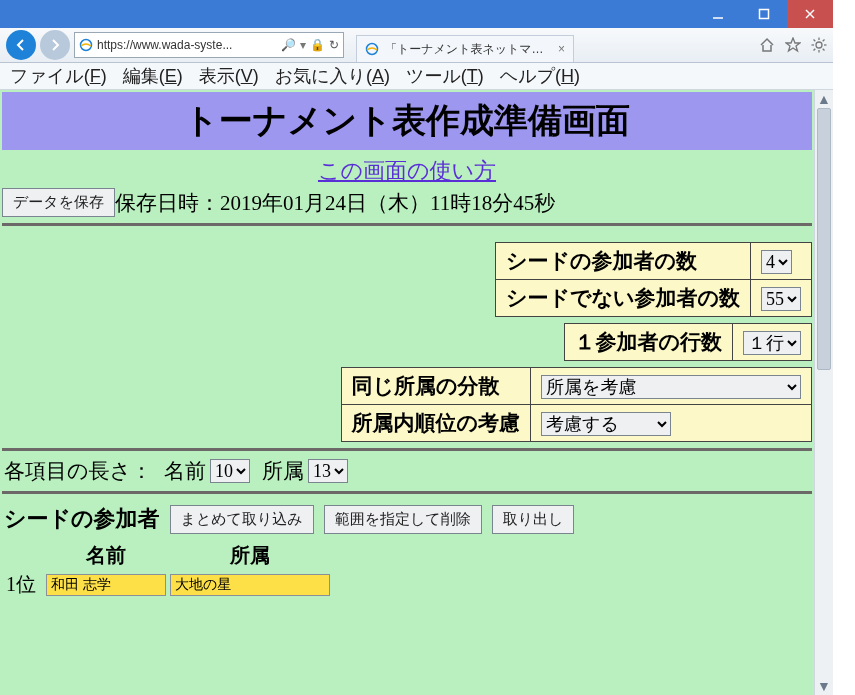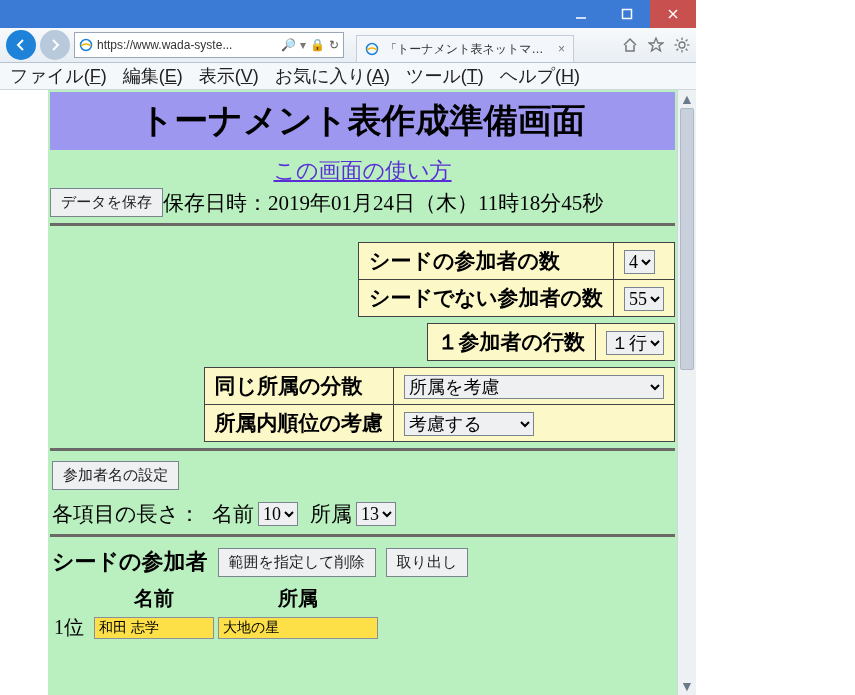--- a/index.html
+++ b/index.html
@@ -1,16 +1,16 @@
 <!DOCTYPE html>
 <html><head>
 <meta charset="utf-8">
 <style>
   html, body { margin:0; padding:0; font-family:"Meiryo","Yu Gothic",sans-serif; font-size:14px; }
-  .window { width:696px; height:695px; background:#fff; display:flex; flex-direction:column; box-sizing:border-box; }
+  .window { width:833px; height:695px; background:#fff; display:flex; flex-direction:column; box-sizing:border-box; }
 
   
   .titlebar { height:28px; background:#3b7bd6; display:flex; justify-content:flex-end; align-items:stretch; }
   .titlebar .btn { width:46px; display:flex; align-items:center; justify-content:center; color:#fff; }
   .titlebar .btn svg { width:12px; height:12px; }
   .titlebar .close { background:#c8504f; }
 
   
   .navbar { height:34px; background:linear-gradient(#f7f9fb,#e8eef4); border-bottom:1px solid #b8c4d2; display:flex; align-items:center; padding:0 6px; gap:4px; }
   .navcircle { width:30px; height:30px; border-radius:50%; background:#1e82d8; display:flex; align-items:center; justify-content:center; color:#fff; }
@@ -23,21 +23,21 @@
   .tab .ieico { width:14px; height:14px; color:#1e82d8; flex-shrink:0; }
   .tab .x { color:#777; font-size:12px; }
   .rightctrls { display:flex; align-items:center; gap:10px; color:#777; }
   .rightctrls svg { width:16px; height:16px; }
 
   
   .menubar { height:26px; background:#f5f8fb; border-bottom:1px solid #d0d8df; display:flex; align-items:center; gap:16px; padding:0 10px; font-size:18px; color:#222; }
   .menubar span.u { text-decoration:underline; }
 
   
-  .clientarea { flex:1; display:flex; min-height:0;padding-left:48px; }
+  .clientarea { flex:1; display:flex; min-height:0; }
   .viewport { flex:1; overflow:hidden; box-sizing:border-box; }
   .page { background:#baf0c0; min-height:100%; padding:2px 2px 0 2px; box-sizing:border-box; }
   .scrollbar { width:18px; background:#eef1f4; border-left:1px solid #d0d8df; position:relative; }
   .scrollbar .arrow { position:absolute; left:0; right:0; height:18px; display:flex; align-items:center; justify-content:center; color:#6b7a8a; }
   .scrollbar .arrow.top { top:0; } .scrollbar .arrow.bot { bottom:0; }
   .scrollbar .thumb { position:absolute; left:2px; right:2px; top:18px; height:260px; background:#c8d1db; border:1px solid #aeb9c6; border-radius:2px; }
 
   
   h1.banner { margin:0 0 2px 0; background:#9d97f0; color:#000; font-size:34px; font-weight:bold; text-align:center; padding:6px 0; font-family:"MS PMincho","Yu Mincho",serif; }
   .usage { text-align:center; margin:6px 0 2px; }
@@ -205,39 +205,37 @@
             <tr>
               <td>所属内順位の考慮</td>
               <td><select class="sel" style="min-width:130px"><option>考慮する</option></select></td>
             </tr>
           </tbody>
             </table>
         </div>
 
         <hr class="sep">
 
-        <div class="partset">
-          <button class="formbtn">参加者名の設定</button>
-        </div>
         <div class="lenrow">
           <span>各項目の長さ：</span>
           <span class="grp">
             <span>名前</span>
             <select class="sel"><option>10</option></select>
           </span>
           <span class="grp">
             <span>所属</span>
             <select class="sel"><option>13</option></select>
           </span>
         </div>
 
         <hr class="sep">
 
         <div class="seedhdr">
           <span class="title">シードの参加者</span>
+          <button class="formbtn">まとめて取り込み</button>
           <button class="formbtn">範囲を指定して削除</button>
           <button class="formbtn">取り出し</button>
         </div>
 
         <table class="seed">
           <thead>
               <tr>
             <th></th>
             <th>名前</th>
             <th>所属</th>

